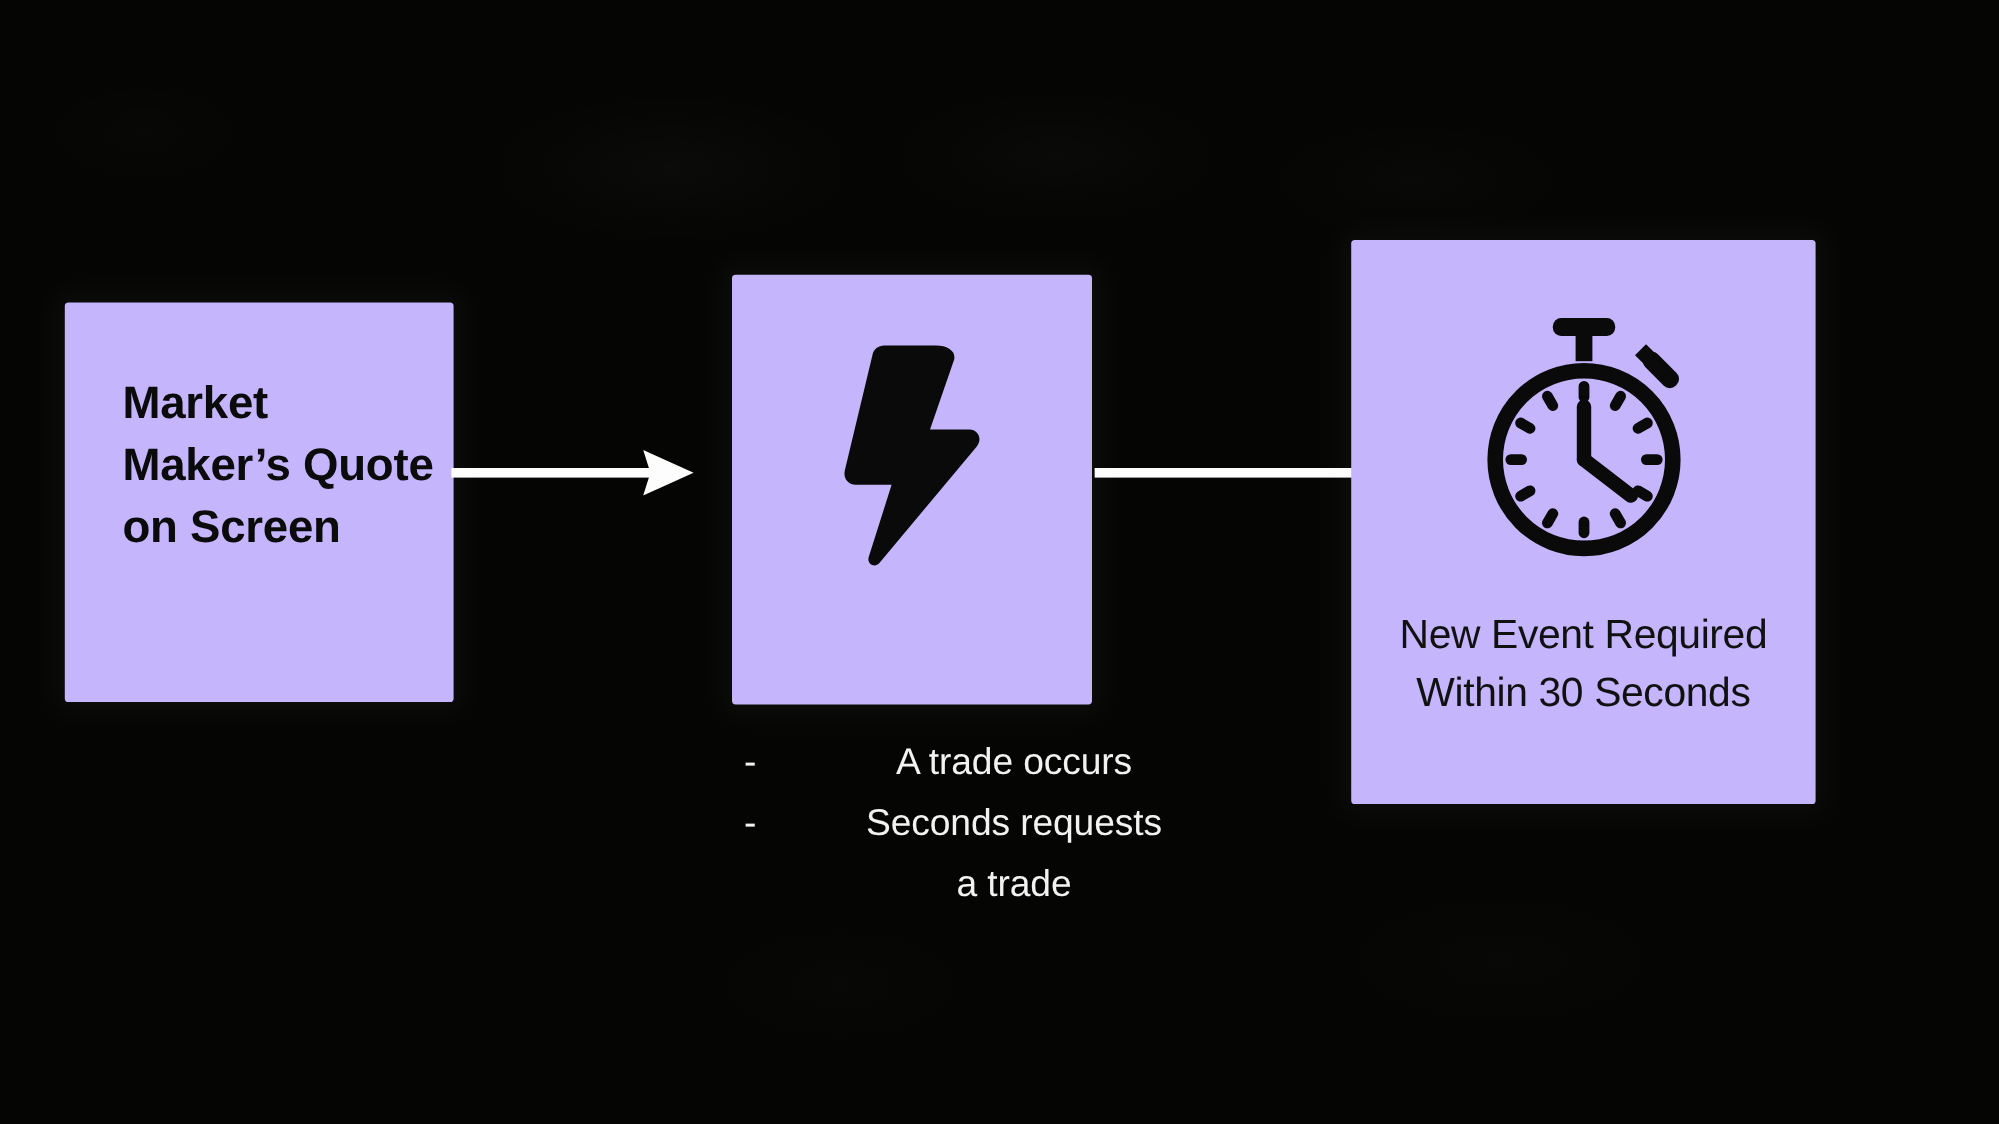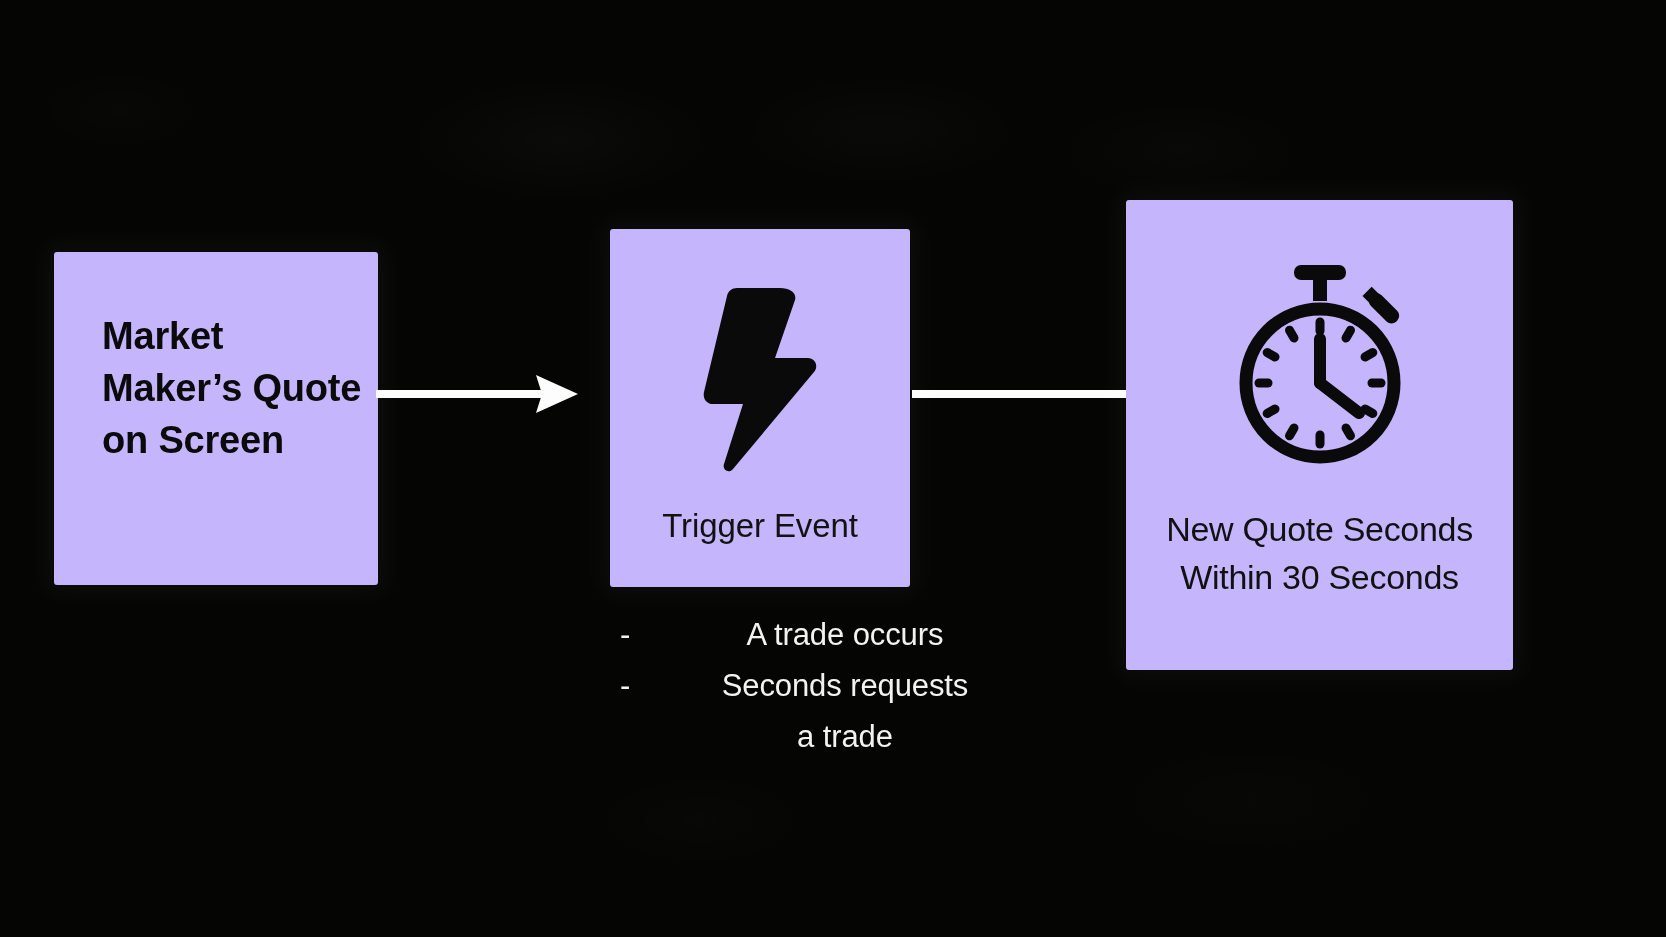--- a/index.html
+++ b/index.html
@@ -161,21 +161,20 @@
       <polygon points="160,4 202,23 160,42 166,23" fill="#fdfdfd"></polygon>
     </svg>
   </div>
 
   <div class="card" id="card-trigger-event">
     <div id="icon-bolt-wrap">
       <svg width="120" height="186" viewBox="0 0 120 186">
         <path d="M80 2 L37 2 C32 2 28 5 27 10 L4 106 C2.5 113 7 118 13 118 L43 118 L24 178 C22 184 29 188 33 183 L114 86 C119 80 115 72 108 72 L75 72 L95 14 C97 7 90 2 80 2 Z" fill="#0a0a0a"></path>
       </svg>
     </div>
-    <div class="card-caption">Trigger Event</div>
   </div>
 
   <div id="trigger-bullets">
 
     <div class="bullet-row">
       <span class="bullet-dash">-</span>
       <span class="bullet-text">A trade occurs</span>
     </div>
 
     <div class="bullet-row">
@@ -225,19 +224,19 @@
           <line x1="69.5" y1="69.2" x2="74" y2="77"></line>
         </g>
 
         <g stroke="#0a0a0a" stroke-width="12" stroke-linecap="round">
           <line x1="100" y1="122" x2="100" y2="78"></line>
           <line x1="100" y1="122" x2="139" y2="152"></line>
         </g>
       </svg>
     </div>
     <div class="card-caption">
-      <span>New Quote Seconds</span>
+      <span>New Event Required</span>
       <br>
       <span>Within 30 Seconds</span>
     </div>
   </div>
 
 </div>
 
 </body></html>

